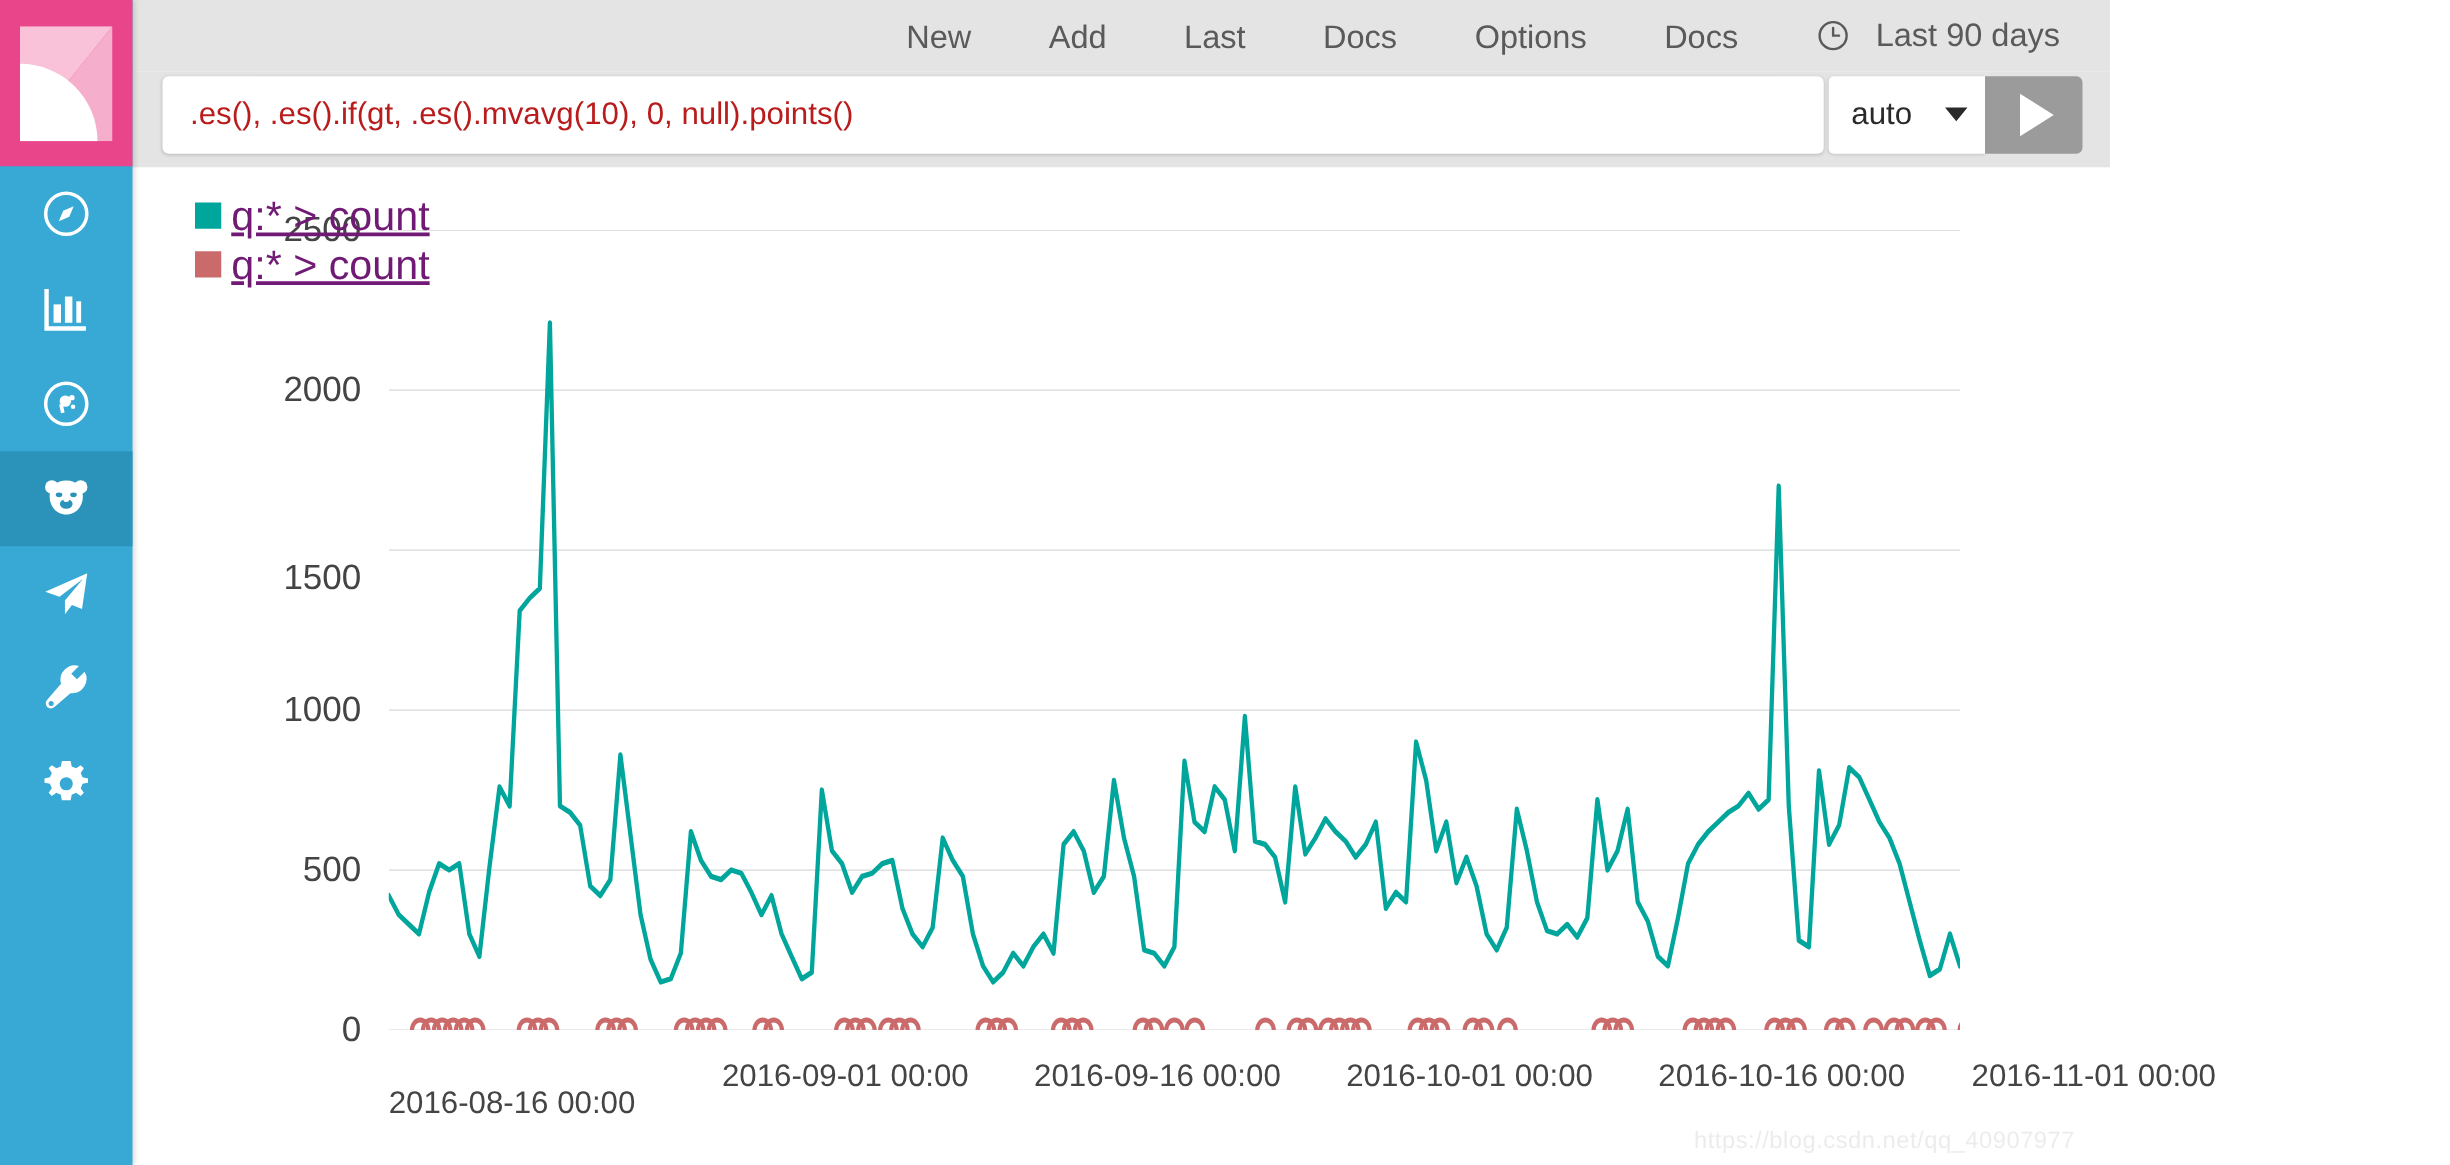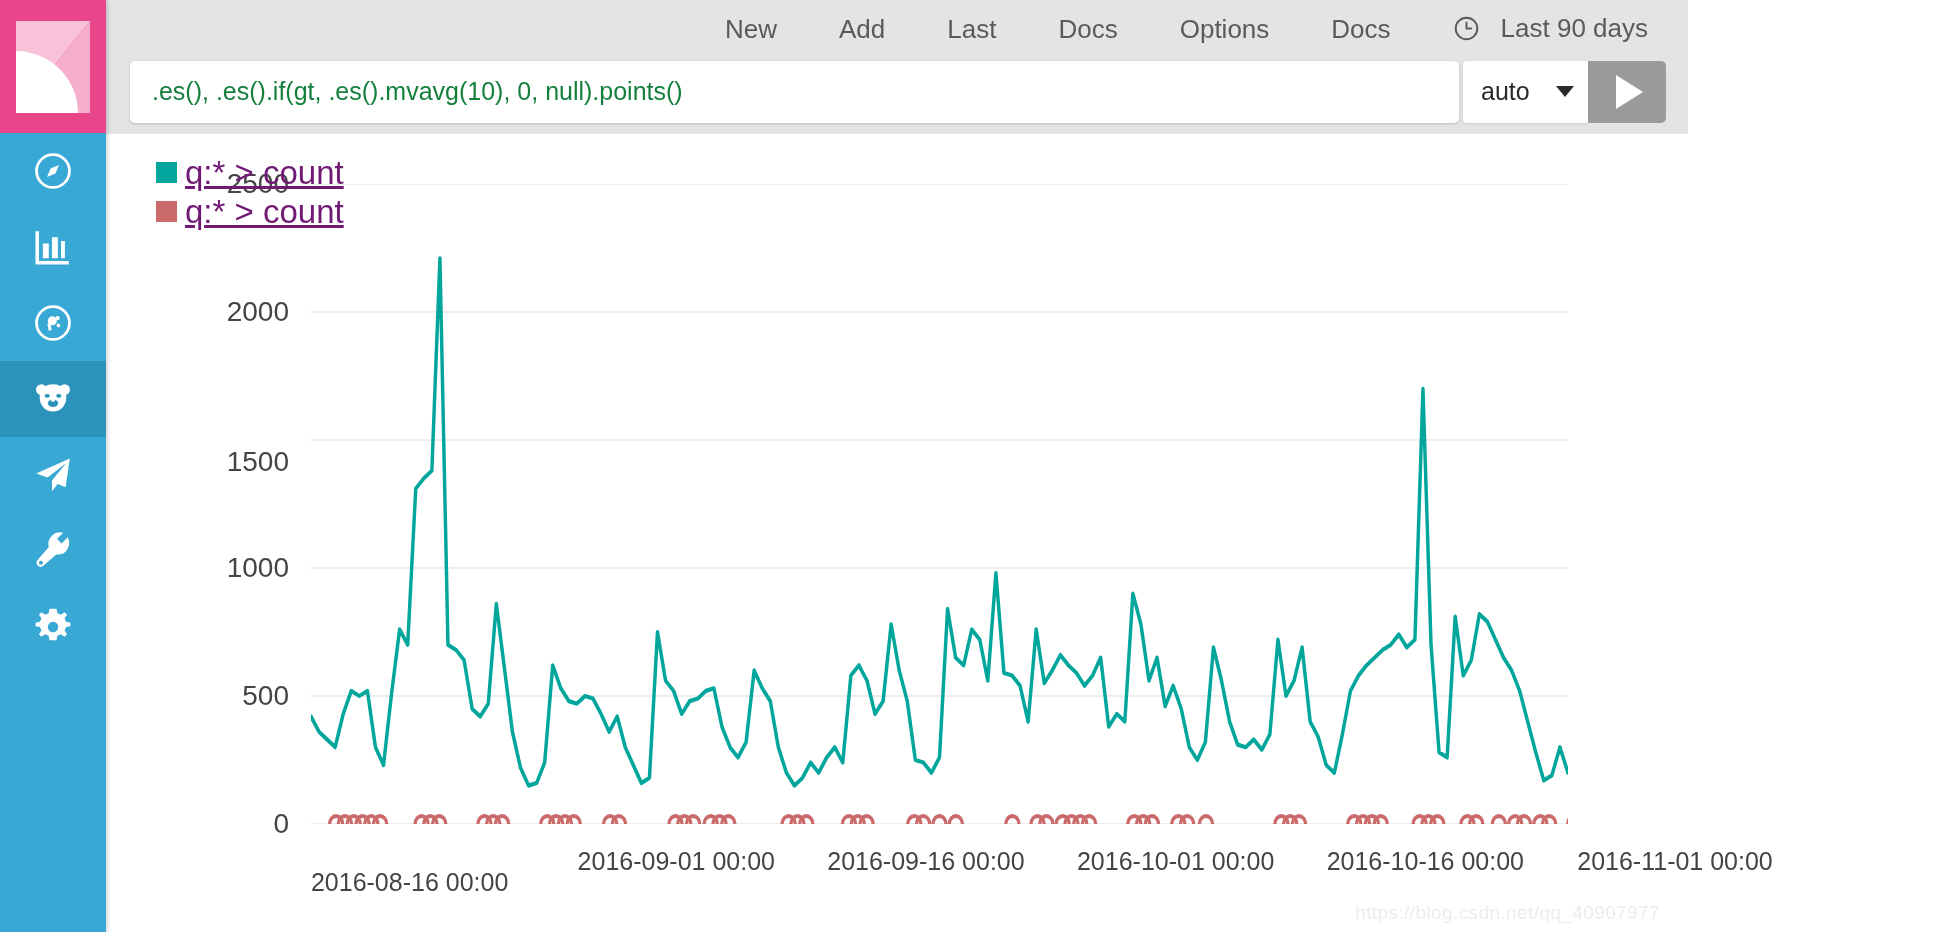--- a/index.html
+++ b/index.html
@@ -51,21 +51,21 @@
 
   
   #queryrow {
     height: 77px; flex: 0 0 77px; background: #e4e4e4;
     display: flex; align-items: center; padding: 0 0 8px 0;
   }
   #query-input {
     margin-left: 24px; flex: 1; height: 62px;
     background: #fff; border: none; border-radius: 5px;
     box-shadow: 0 1px 3px rgba(0,0,0,0.18);
-    font-size: 25px; color: #15803d; padding: 0 22px;
+    font-size: 25px; color: #b91c1c; padding: 0 22px;
     font-family: "Liberation Sans", sans-serif;
     outline: none;
   }
   #interval-select {
     margin-left: 4px; width: 125px; height: 62px;
     background: #fff; border: none; border-radius: 4px 0 0 4px;
     display: flex; align-items: center; justify-content: space-between;
     padding: 0 14px 0 18px; font-size: 25px; color: #2a2a2a; cursor: pointer;
     box-shadow: 0 1px 3px rgba(0,0,0,0.12);
   }

